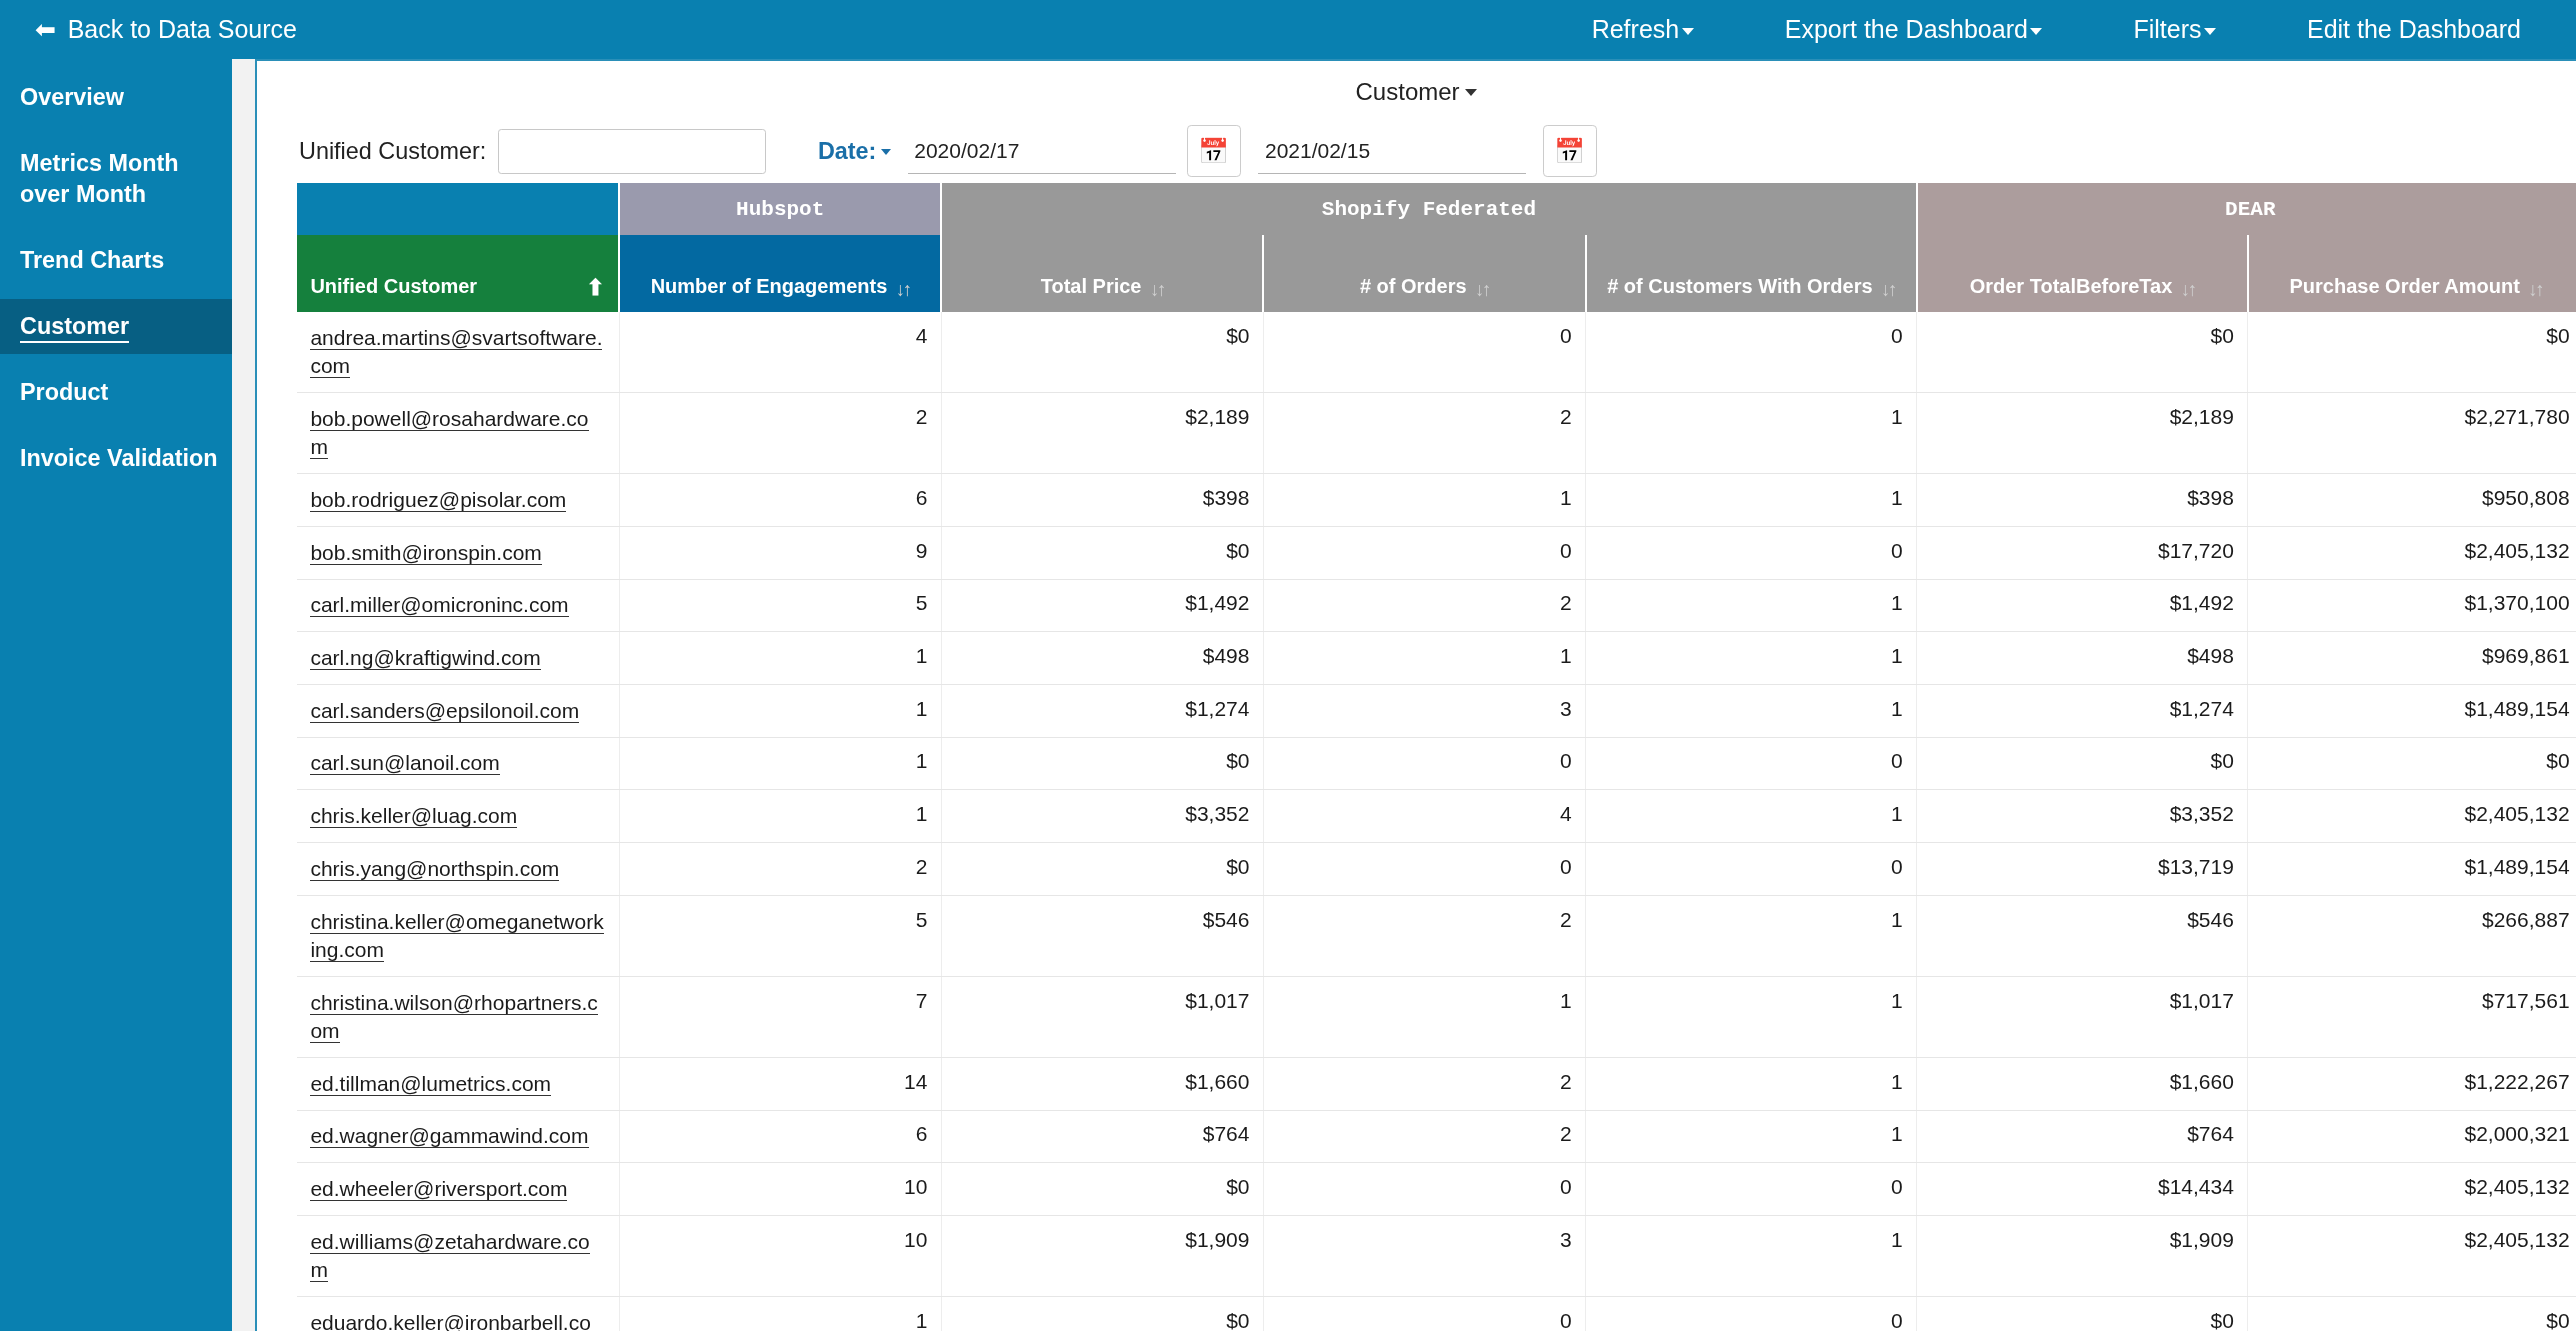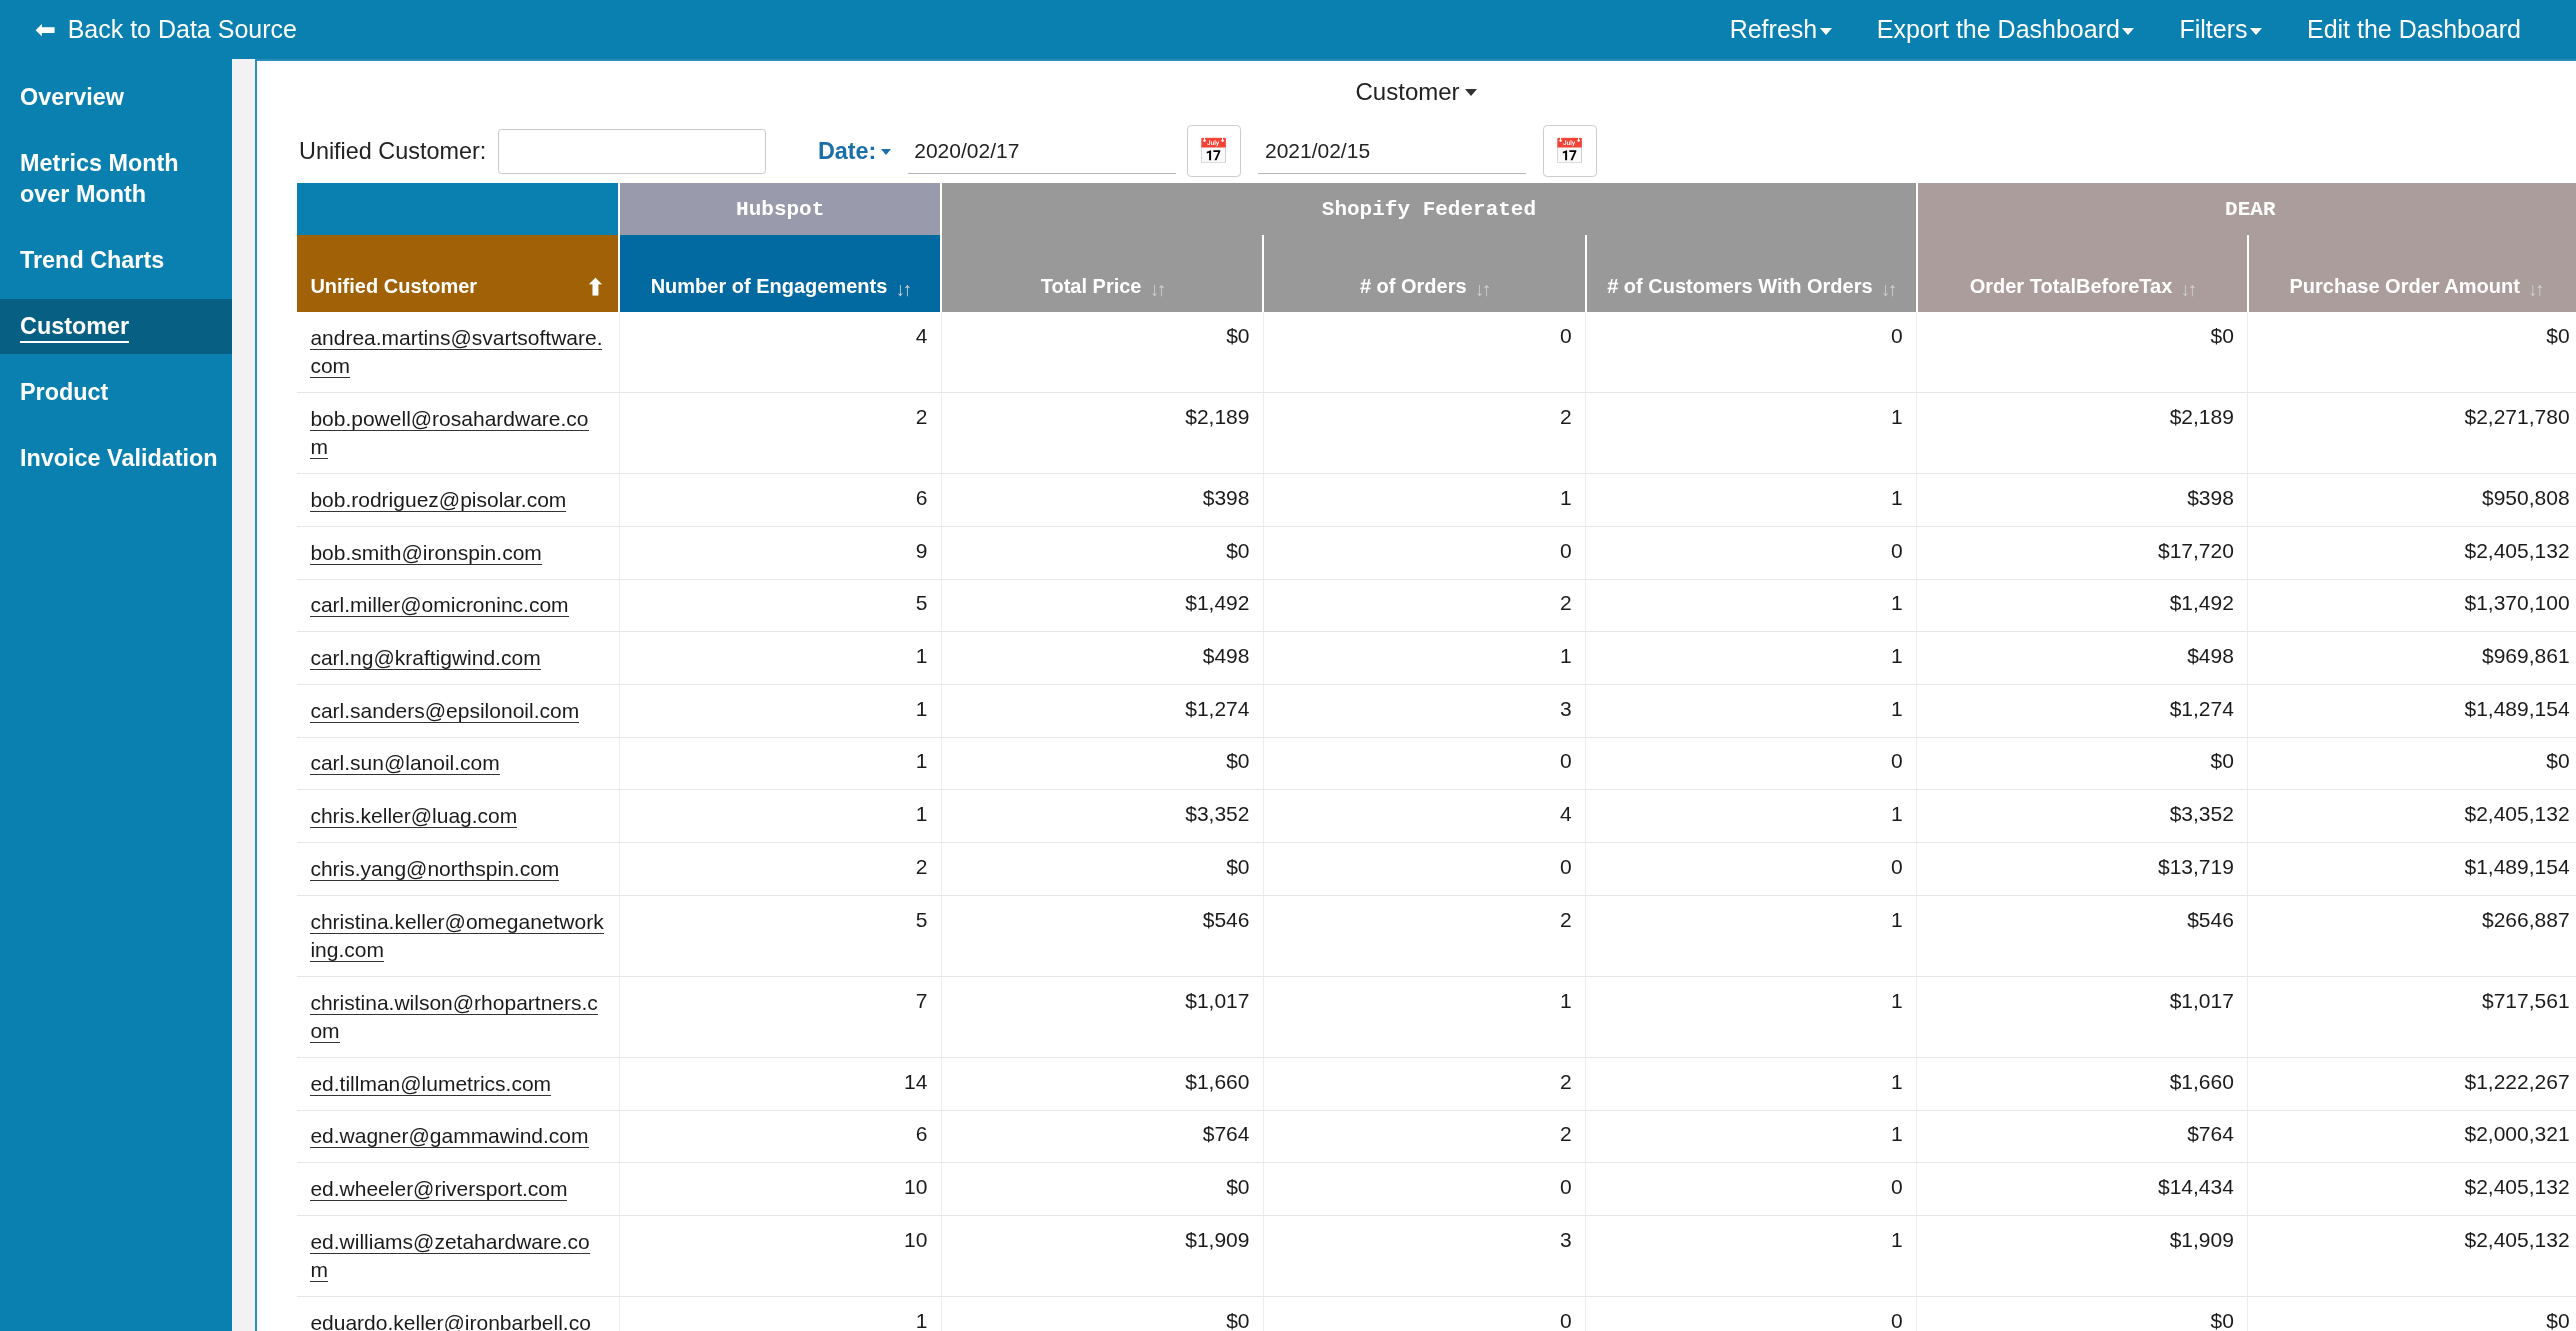--- a/index.html
+++ b/index.html
@@ -17,21 +17,21 @@
     background: #0980b0;
     display: flex; align-items: center;
   }
   .back-link {
     display: flex; align-items: center;
     margin-left: 35px;
     color: #ffffff; font-size: 25px; font-weight: 400;
     cursor: pointer; white-space: nowrap;
   }
   .back-arrow { font-size: 25px; margin-right: 11.7px; line-height: 1; }
-  .topnav { margin-left: auto; display: flex; align-items: center; }
+  .topnav { margin-left: auto; display: flex; align-items: center; gap: 46px; }
   .topnav-item {
     color: #ffffff; font-size: 25px; font-weight: 400;
     white-space: nowrap; cursor: pointer;
     padding: 0 0;
   }
   .topnav-item + .topnav-item { margin-left: 45px; }
   .topnav-item:last-child { margin-right: 55px; }
   .caret-down {
     display: inline-block;
     border-left: 6.7px solid transparent;
@@ -147,21 +147,21 @@
   th.band.dear { background: #ac9d9d; border-right: none; }
 
   th.col {
     height: 77px;
     color: #ffffff; font-size: 20px; font-weight: bold;
     vertical-align: bottom;
     padding: 0 13.4px 13.4px 13.4px;
     border-right: 2.5px solid #ffffff;
     position: relative;
   }
-  th.col.c-unified { background: #a16207; text-align: center; }
+  th.col.c-unified { background: #15803d; text-align: center; }
   th.col.c-hub     { background: #0369a1; text-align: center; }
   th.col.c-shop    { background: #999999; text-align: center; }
   th.col.c-dear    { background: #ac9d9d; text-align: center; }
   th.col.last { border-right: none; }
 
   .th-inner { display: flex; align-items: flex-end; justify-content: center; gap: 8.4px; }
   .th-inner.leftal { justify-content: space-between; }
   .th-text { line-height: 1.18; }
   .sort-icon {
     font-size: 19px; line-height: 1; color: #cfcfcf;

